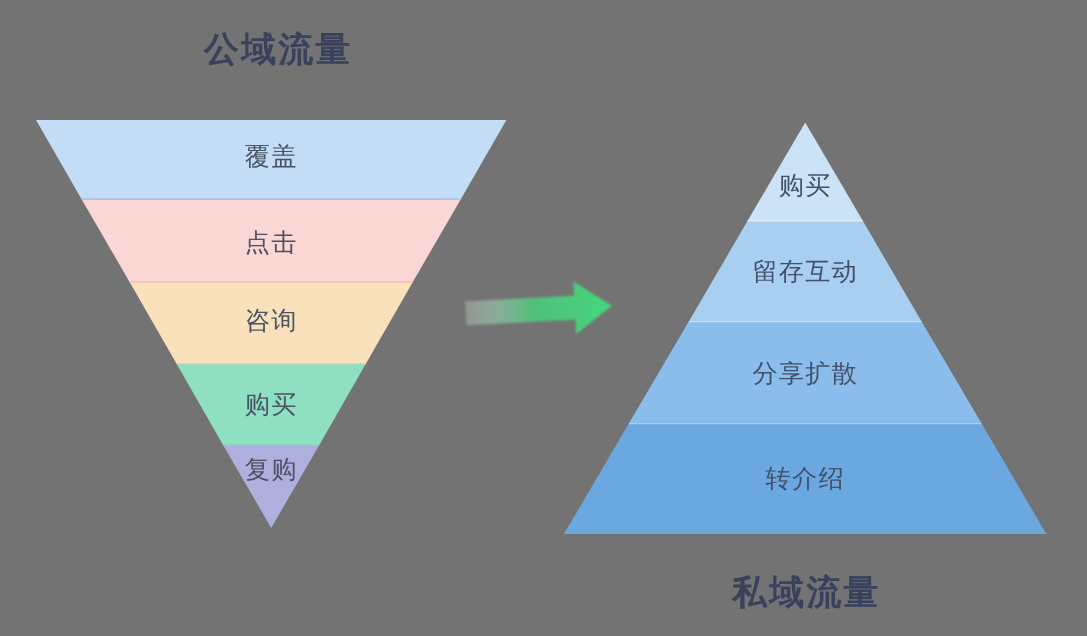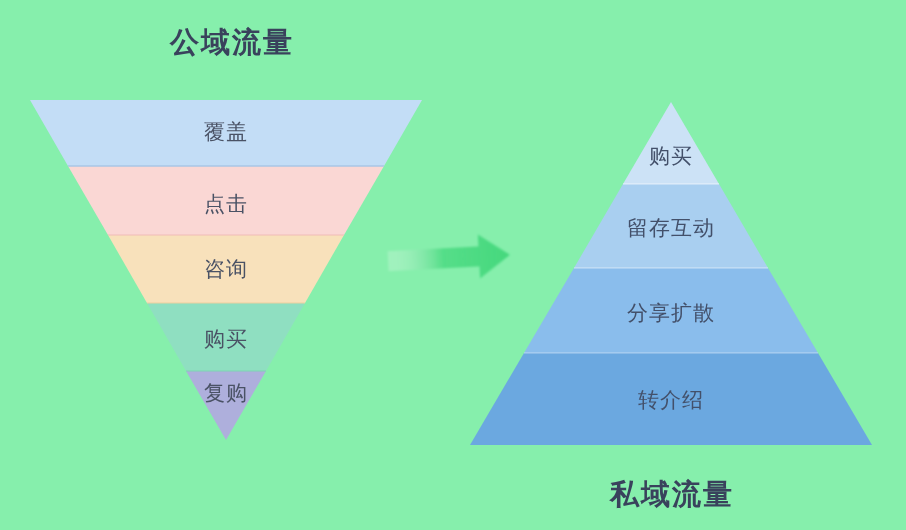--- a/index.html
+++ b/index.html
@@ -4,21 +4,21 @@
 <style>
   html, body {
     margin: 0;
     padding: 0;
     background: #ffffff;
   }
   .stage {
     position: relative;
     width: 906px;
     height: 530px;
-    background: #86efac;
+    background: #737373;
     overflow: hidden;
   }
   svg {
     display: block;
   }
   .diagram-title {
     font-family: "Liberation Sans", "DejaVu Sans", sans-serif;
     font-size: 29px;
     font-weight: bold;
     letter-spacing: 2px;

